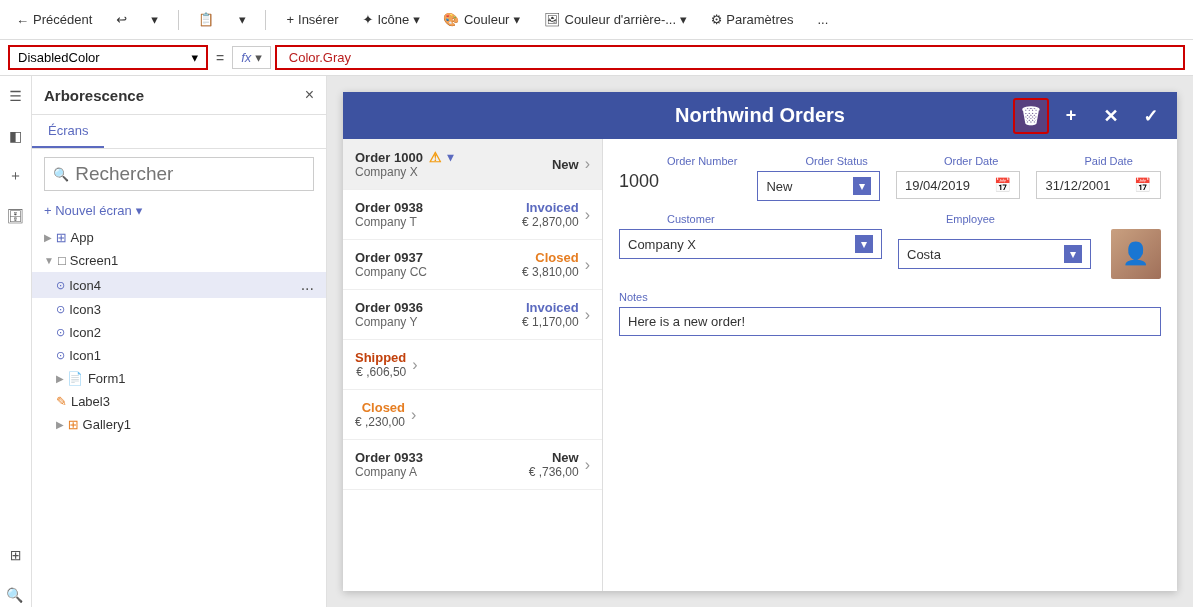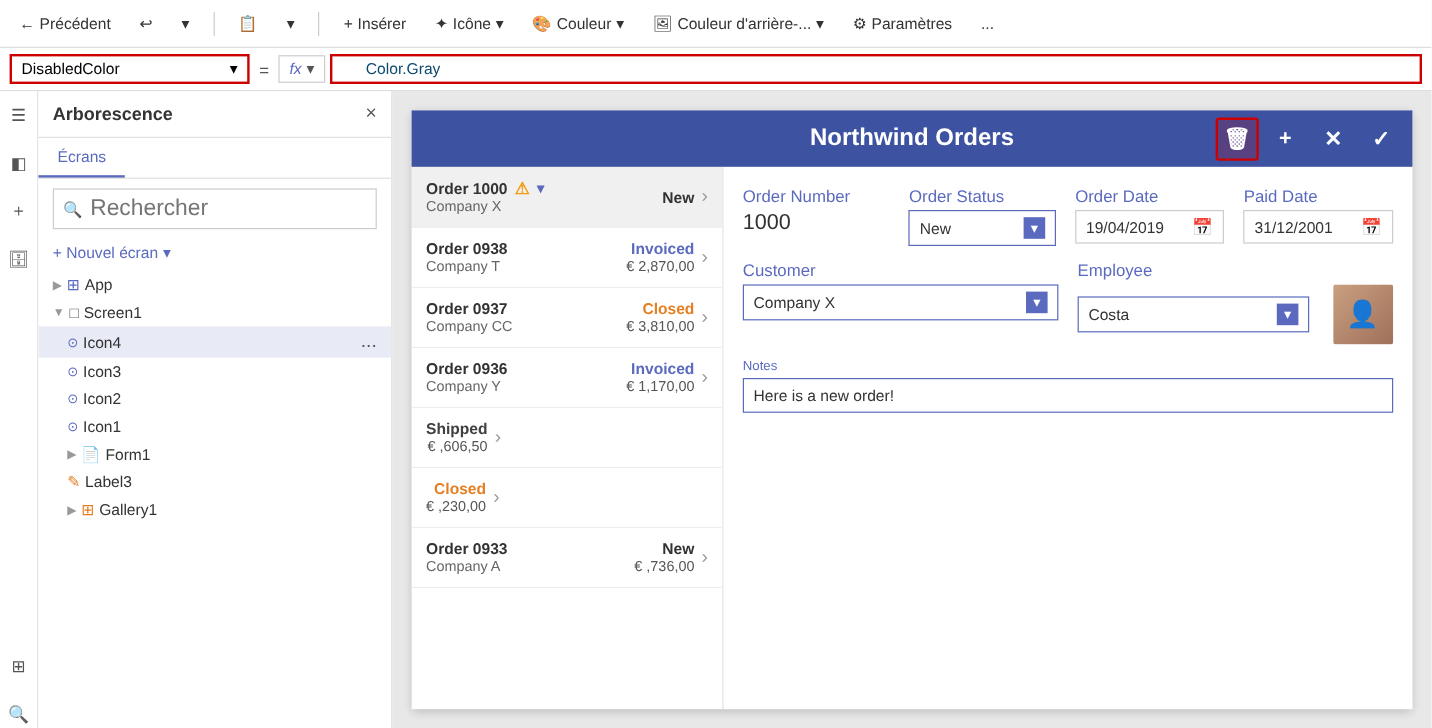--- a/index.html
+++ b/index.html
@@ -38,23 +38,23 @@
       width: 200px;
       font-size: 13px;
       display: flex; align-items: center; justify-content: space-between;
       background: #fff;
     }
     .formula-eq { color: #555; font-size: 14px; margin: 0 4px; }
     .formula-fx { display: flex; align-items: center; gap: 4px; padding: 3px 8px; border: 1px solid #ccc; background: #fff; }
     .formula-fx span { color: #555; font-size: 13px; }
     .formula-value {
       border: 2px solid #c00;
-      padding: 3px 28px;
-      background: #fff;
-      color: #0c4a6e;
+      padding: 3px 12px;
+      background: #fff;
+      color: #b91c1c;
       font-size: 13px;
     }
 
     
     .main-layout {
       display: flex;
       height: calc(607px - 76px);
     }
 
     
@@ -190,32 +190,32 @@
     .order-item.selected { background: #f0f0f0; }
     .order-info { flex: 1; }
     .order-title { font-size: 13px; font-weight: 600; color: #333; display: flex; align-items: center; gap: 6px; }
     .order-company { font-size: 12px; color: #666; }
     .order-status { font-size: 13px; font-weight: 600; text-align: right; }
     .order-amount { font-size: 12px; color: #555; text-align: right; }
     .order-chevron { color: #999; font-size: 16px; margin-left: 6px; }
     .status-new { color: #333; }
     .status-invoiced { color: #5b6abf; }
     .status-closed { color: #e67e22; }
-    .status-shipped { color: #404040; }
+    .status-shipped { color: #c2410c; }
     .warn-icon { color: #f39c12; font-size: 14px; }
 
     
     .order-detail {
       flex: 1;
       padding: 16px;
       background: #fff;
     }
     .detail-row { display: flex; gap: 16px; margin-bottom: 12px; }
     .detail-field { flex: 1; }
-    .detail-label { font-size: 14px; color: #5b6abf; margin-bottom: 4px; }
+    .detail-label { font-size: 11px; color: #5b6abf; margin-bottom: 4px; margin-left: 48px; }
     .detail-value { font-size: 18px; color: #333; }
     .detail-dropdown {
       display: flex; align-items: center;
       border: 1px solid #5b6abf;
       padding: 5px 8px;
       background: #fff;
       font-size: 13px;
       color: #333;
     }
     .detail-dropdown .dd-text { flex: 1; }

